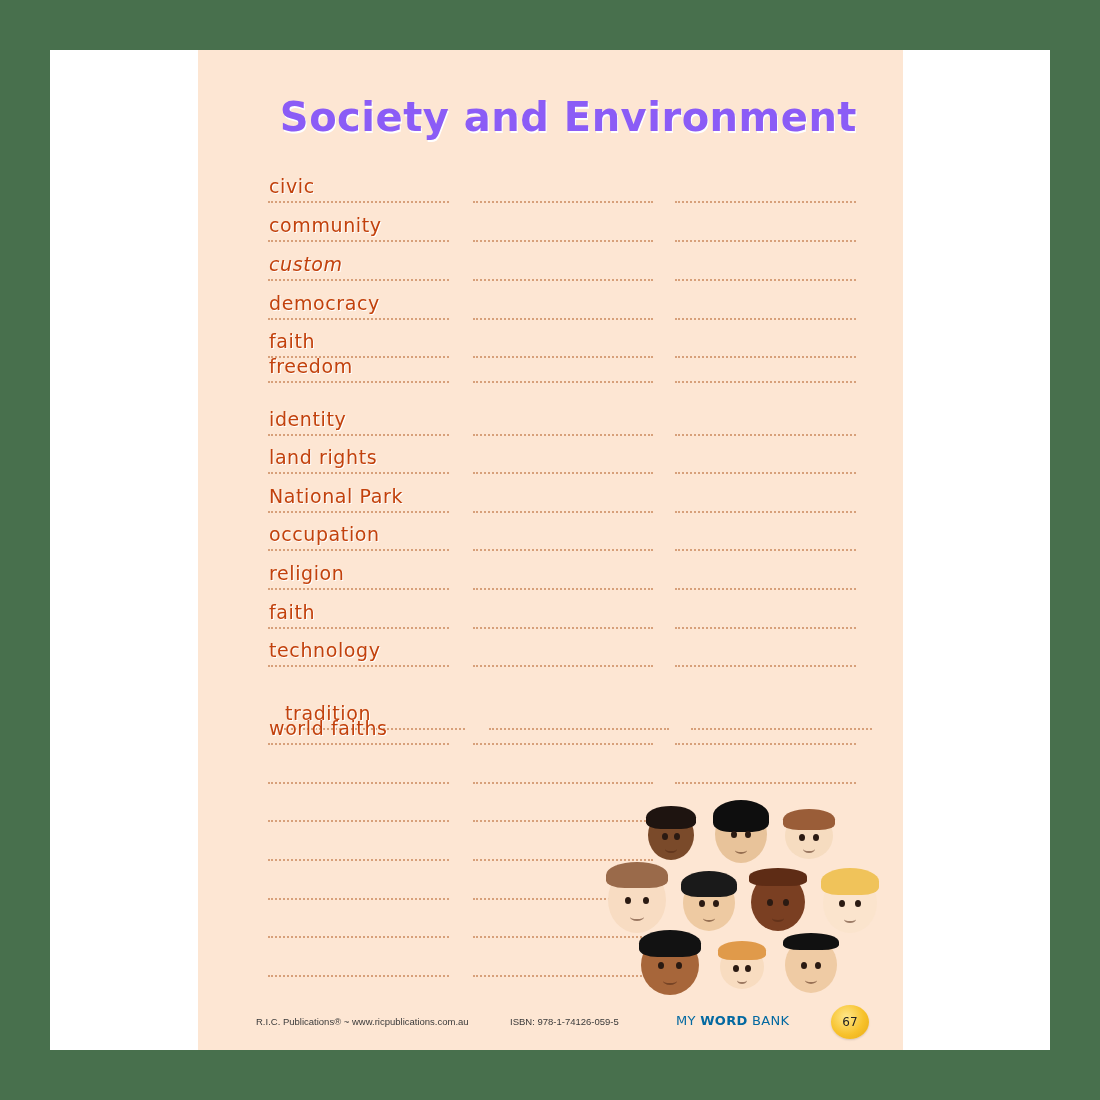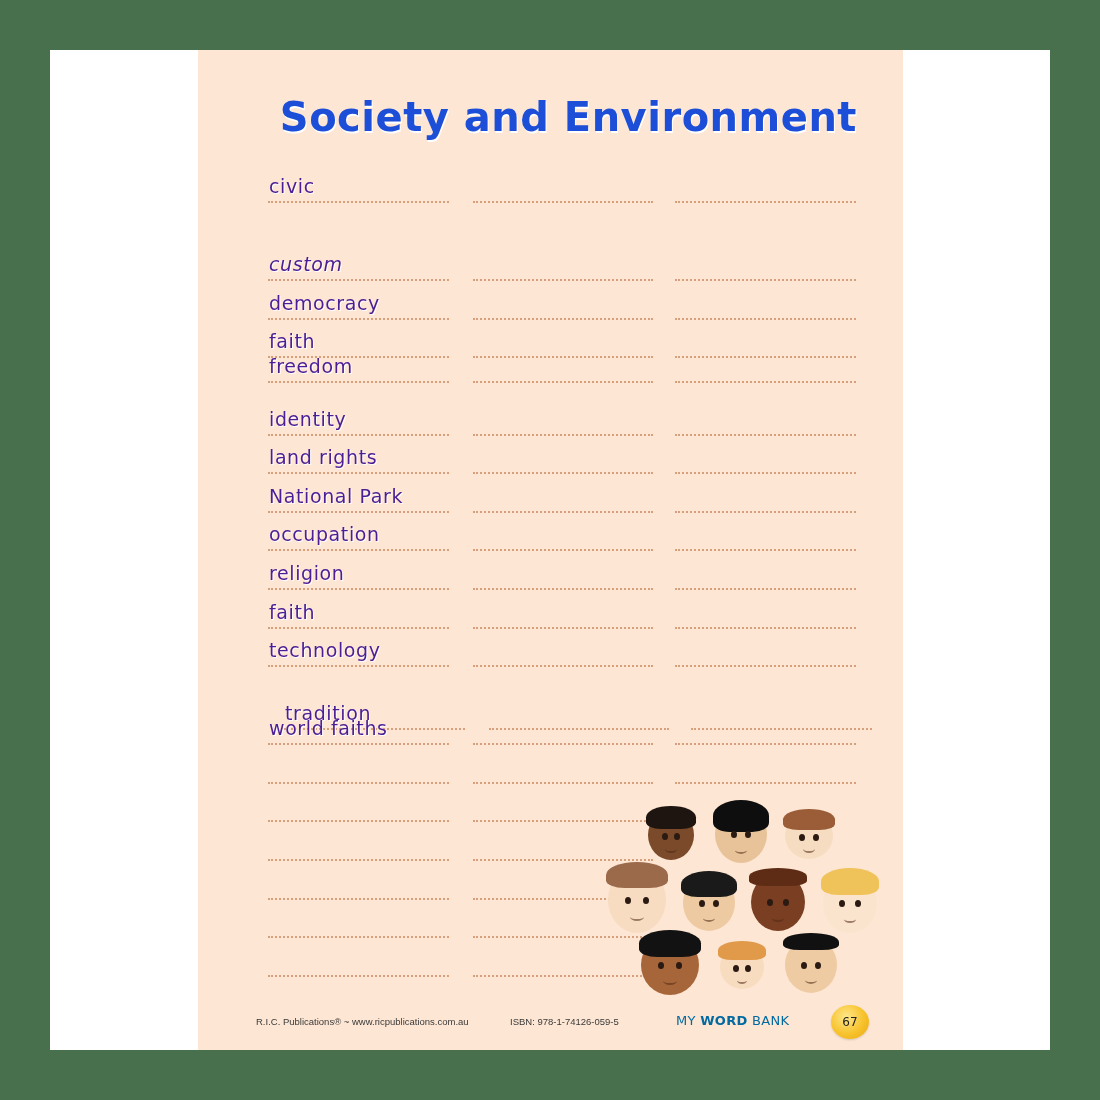--- a/index.html
+++ b/index.html
@@ -1,22 +1,22 @@
 <!DOCTYPE html>
 <html><head>
 <meta charset="utf-8">
 <style>
   html, body { margin:0; padding:0; }
   body { width:1100px; height:1100px; background:#48704d; position:relative; overflow:hidden; font-family:"DejaVu Sans", sans-serif; }
   .frame { position:absolute; left:50px; top:50px; width:1000px; height:1000px; background:#ffffff; }
   .page { position:absolute; left:198px; top:50px; width:705px; height:1000px; background:#fde6d3; }
-  .title { position:absolute; right:46px; top:44px; font-family:"DejaVu Sans", sans-serif; font-size:40px; font-weight:bold; color:#1d4ed8; letter-spacing:0.5px; text-shadow:1px 2px 0 #ffffff; white-space:nowrap; }
+  .title { position:absolute; right:46px; top:44px; font-family:"DejaVu Sans", sans-serif; font-size:40px; font-weight:bold; color:#8b5cf6; letter-spacing:0.5px; text-shadow:1px 2px 0 #ffffff; white-space:nowrap; }
   .rows { position:absolute; left:0; top:0; width:100%; height:100%; }
   .row { position:absolute; left:0; width:100%; height:38px; }
-  .word { position:absolute; left:71px; bottom:6px; font-family:"DejaVu Sans", sans-serif; font-size:19px; color:#4c1d95; letter-spacing:0.6px; text-shadow:1px 1px 0 #fff; white-space:nowrap; }
+  .word { position:absolute; left:71px; bottom:6px; font-family:"DejaVu Sans", sans-serif; font-size:19px; color:#c2410c; letter-spacing:0.6px; text-shadow:1px 1px 0 #fff; white-space:nowrap; }
   .line { position:absolute; bottom:0; height:0; border-bottom:2px dotted #d7a07a; }
   .c1 { left:70px; width:181px; }
   .c2 { left:275px; width:180px; }
   .c3 { left:477px; width:181px; }
   .faces { position:absolute; left:405px; top:755px; width:280px; height:190px; }
   .face { position:absolute; border-radius:50%; }
   .face .hair { position:absolute; left:-4%; top:-8%; width:108%; height:58%; border-radius:50% 50% 30% 30%; }
   .face .eye { position:absolute; width:6px; height:7px; background:#2a1a12; border-radius:50%; top:45%; }
   .face .eye.l { left:30%; } .face .eye.r { right:30%; }
   .face .mouth { position:absolute; left:38%; width:24%; top:70%; height:6px; border-bottom:2px solid rgba(80,40,20,0.55); border-radius:0 0 50% 50%; }
@@ -34,20 +34,26 @@
 <div class="page">
   <div class="title">Society and Environment</div>
 
   <div class="rows" id="rows">
       <div class="row" style="top: 115px;">
         <span class="word">civic</span>
         <div class="line c1"></div>
         <div class="line c2"></div>
         <div class="line c3"></div>
       </div>
+      <div class="row" style="top: 154px;">
+        <span class="word">community</span>
+        <div class="line c1"></div>
+        <div class="line c2"></div>
+        <div class="line c3"></div>
+      </div>
       <div class="row" style="top: 193px; font-style: italic;">
         <span class="word">custom</span>
         <div class="line c1"></div>
         <div class="line c2"></div>
         <div class="line c3"></div>
       </div>
       <div class="row" style="top: 232px;">
         <span class="word">democracy</span>
         <div class="line c1"></div>
         <div class="line c2"></div>

